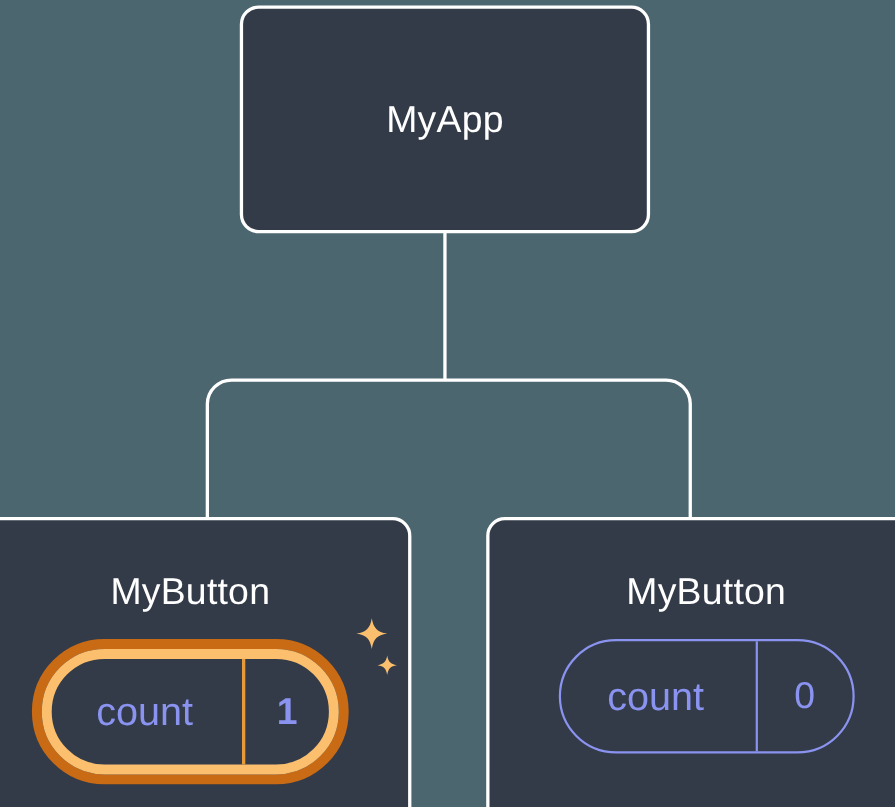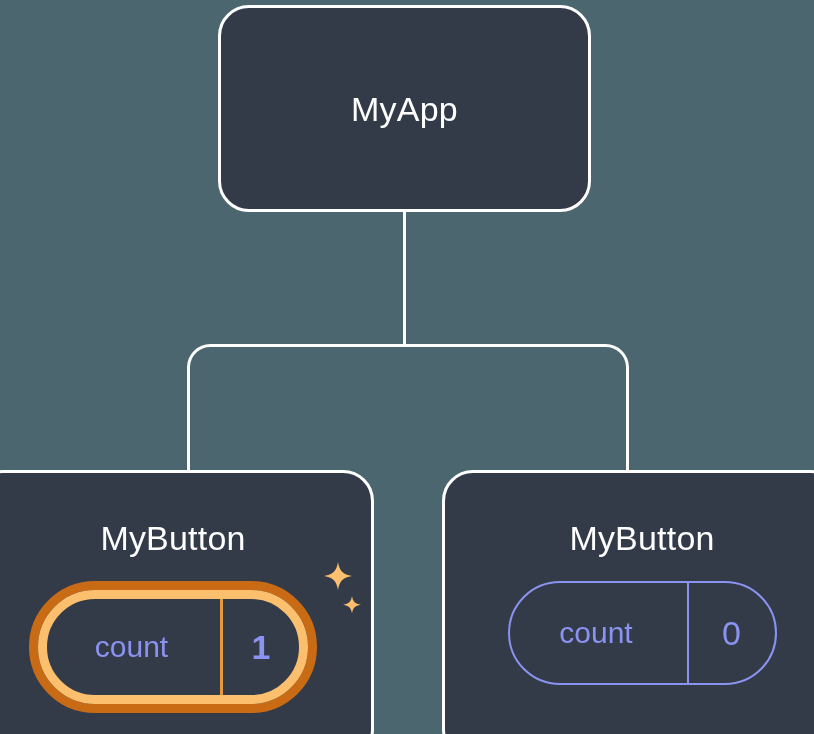--- a/index.html
+++ b/index.html
@@ -30,21 +30,21 @@
     height: 734px;
     pointer-events: none;
   }
 
   
   .node {
     position: absolute;
     box-sizing: border-box;
     background: #333b49;
     border: 3px solid #ffffff;
-    border-radius: 31px;
+    border-radius: 17px;
     display: flex;
     flex-direction: column;
     align-items: center;
   }
   .node-title {
     color: #ffffff;
     font-size: 34px;
     font-weight: 400;
     letter-spacing: 0.2px;
     line-height: 1;
@@ -91,21 +91,21 @@
   }
   .pill-cell {
     display: flex;
     align-items: center;
     justify-content: center;
     color: #8b93f0;
     line-height: 1;
     white-space: nowrap;
   }
   .pill-key {
-    font-size: 30px;
+    font-size: 36px;
     font-weight: 400;
   }
   .pill-val {
     font-size: 34px;
   }
 
   
   .pill-plain {
     border: 2px solid #8b93f0;
     width: 269px;

